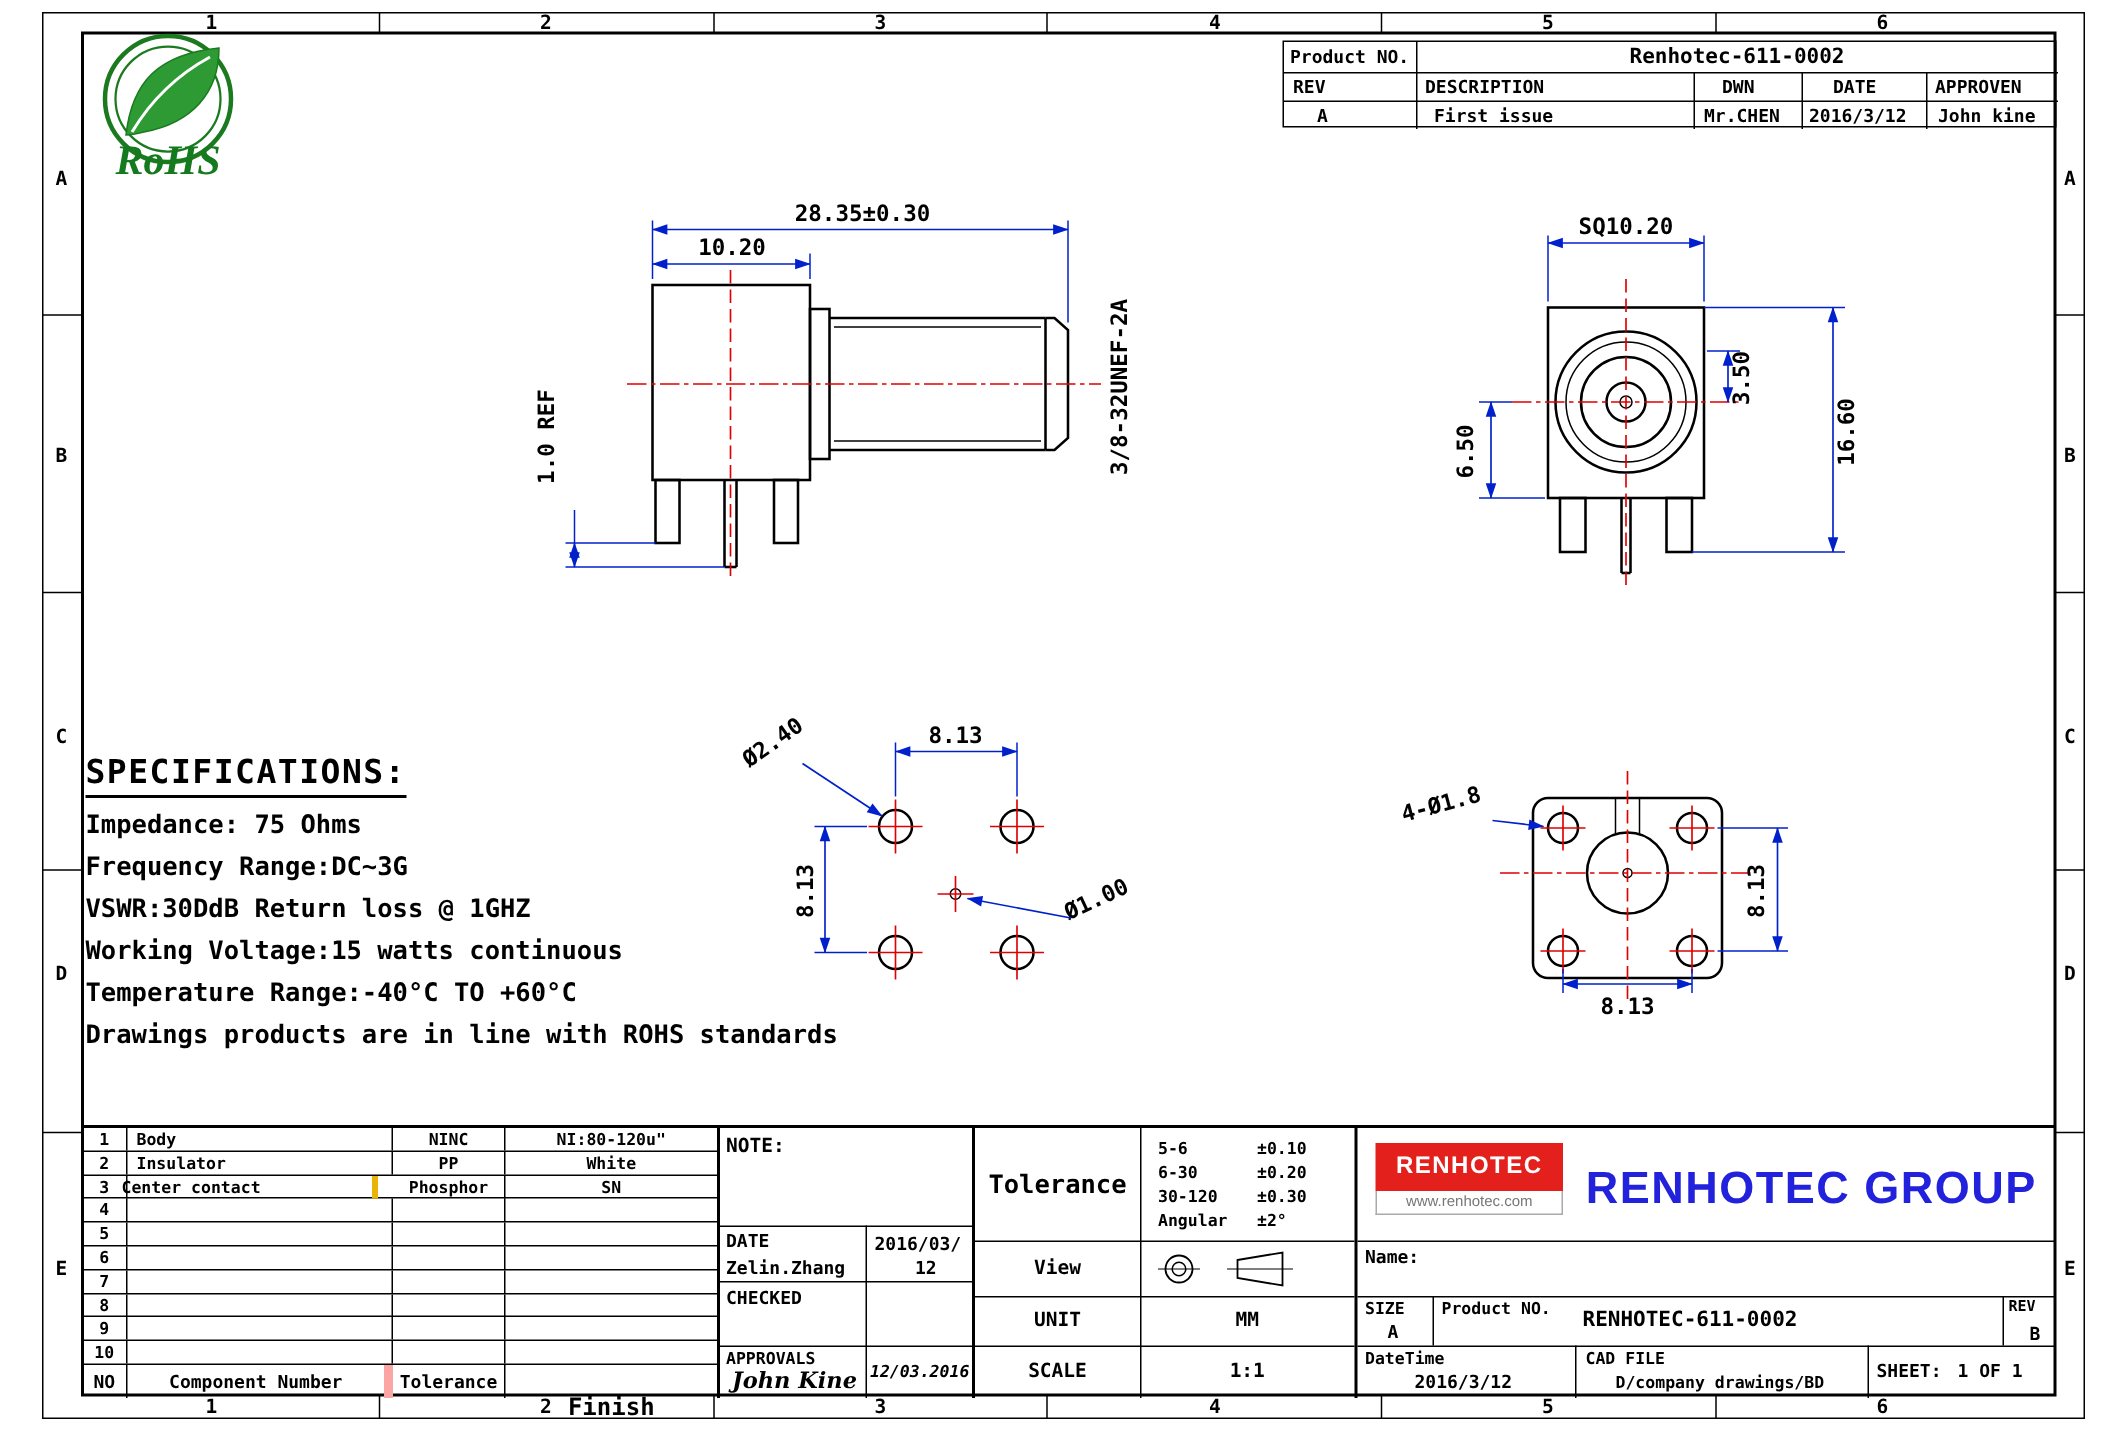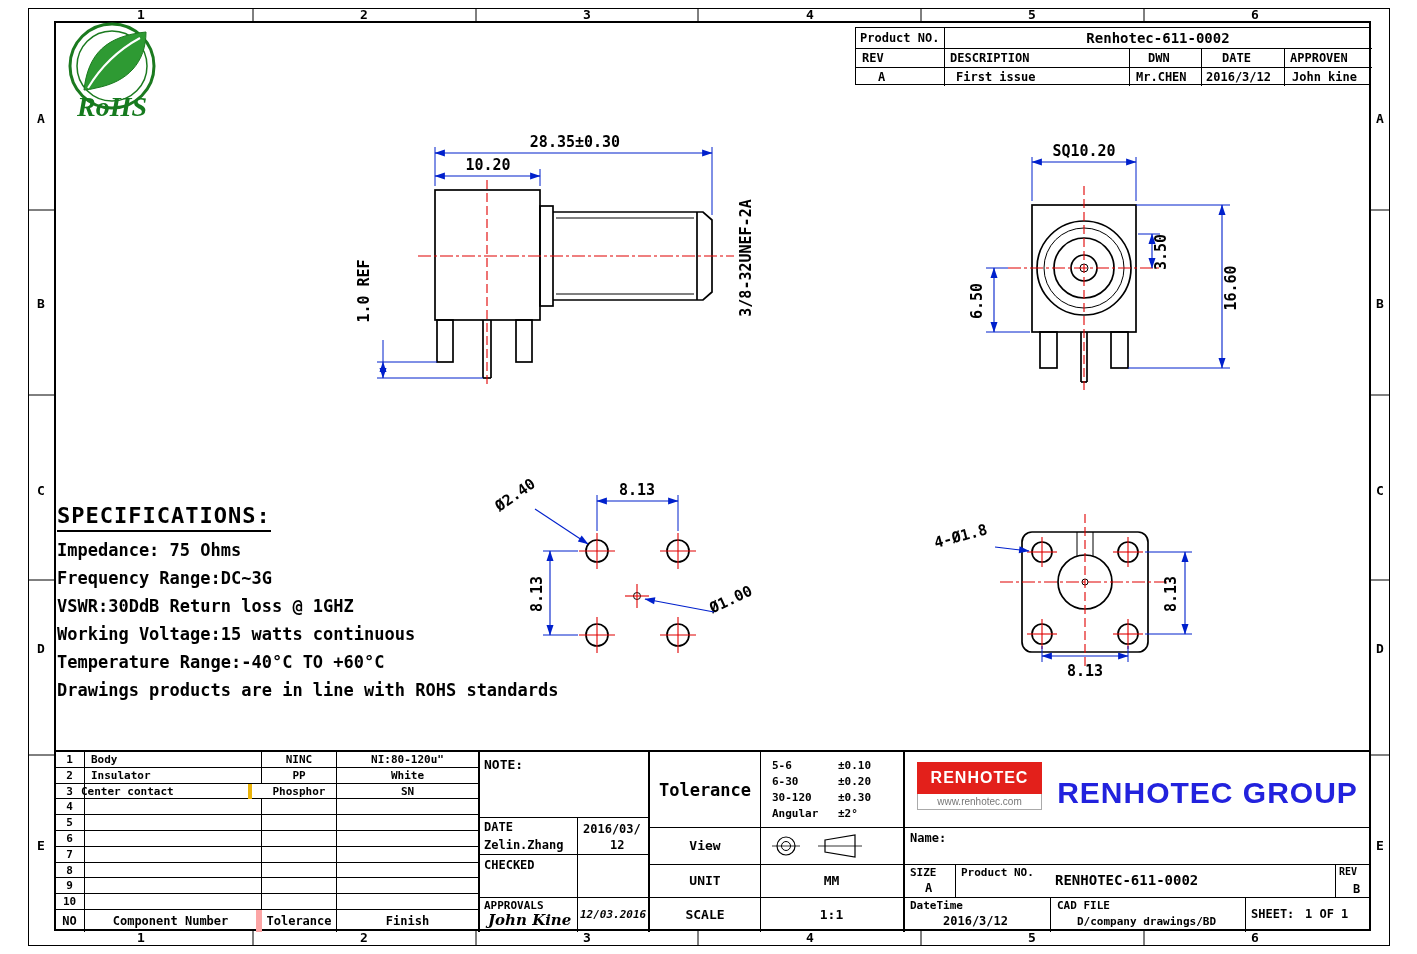--- a/index.html
+++ b/index.html
@@ -309,21 +309,21 @@
       <div class="abs" style="left:0;top:142.2px;width:423px;height:15.8px;border-bottom:1px solid #000">
         <div class="c ctr" style="left:0;top:0;width:30px;height:15px;border-right:1px solid #000;font-size:11px">10</div>
         <div class="c lft" style="left:30px;top:0;width:177px;height:15px;border-right:1px solid #000;font-size:11px"></div>
         <div class="c ctr" style="left:207px;top:0;width:75px;height:15px;border-right:1px solid #000;font-size:11px"></div>
         <div class="c ctr" style="left:282px;top:0;width:141px;height:15px;font-size:11px"></div>
       </div>
       <div class="abs" style="left:0;top:158px;width:423px;height:22px">
         <div class="c ctr" style="left:0;top:0;width:30px;height:22px;border-right:1px solid #000;font-size:12px">NO</div>
         <div class="c ctr" style="left:30px;top:0;width:177px;height:22px;border-right:6px solid #fca5a5;font-size:12px">Component Number</div>
         <div class="c ctr" style="left:207px;top:0;width:75px;height:22px;border-right:1px solid #000;font-size:12px">Tolerance</div>
-        <div class="c ctr" style="left:282px;top:0;width:141px;height:22px;font-size:12px">Finish</div>
+        <div class="c ctr" style="left:282px;top:16px;width:141px;height:22px;font-size:16px">Finish</div>
       </div>
     </div>
 
     <div class="abs" style="left:425px;top:0;width:170px;height:180px;border-right:2px solid #000">
       <div class="c" style="left:4px;top:5px;font-size:13px">NOTE:</div>
       <div class="hline" style="left:0;top:65px;width:168px"></div>
       <div class="hline" style="left:0;top:102px;width:168px"></div>
       <div class="hline" style="left:0;top:145px;width:168px"></div>
       <div class="vline" style="left:97px;top:65px;height:115px"></div>
       <div class="c" style="left:4px;top:68px">DATE</div>

